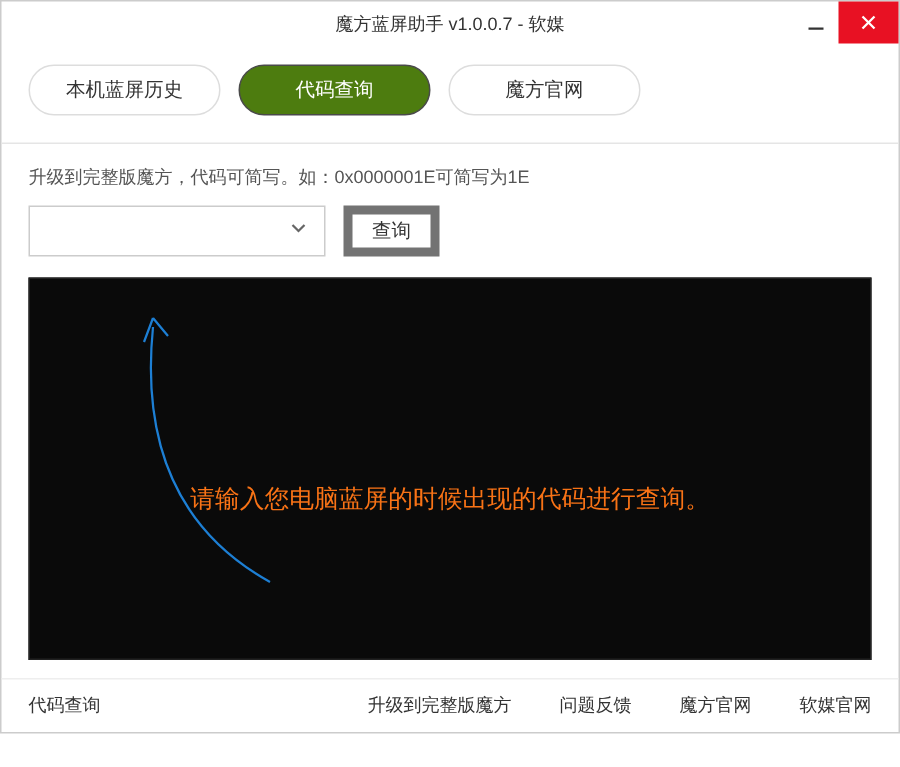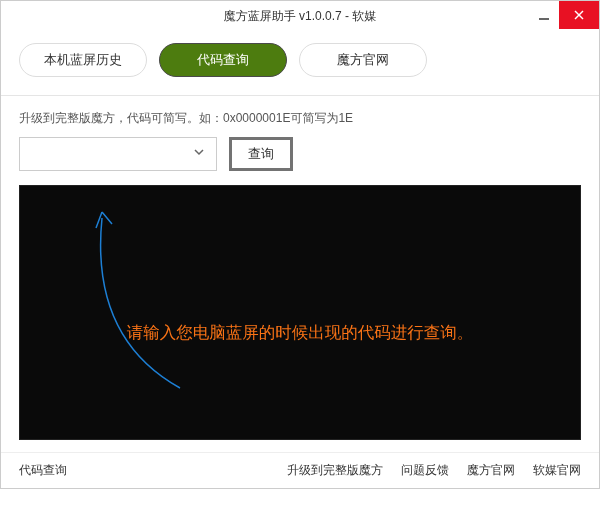--- a/index.html
+++ b/index.html
@@ -14,26 +14,26 @@
   .win-btn svg { display: block; }
   .tabs { display: flex; gap: 12px; padding: 12px 18px 18px 18px; }
   .tab { flex: 0 0 auto; width: 128px; height: 34px; border-radius: 17px; display: flex; align-items: center; justify-content: center; font-size: 13px; cursor: pointer; border: 1px solid #ddd; background: #fff; color: #333; }
   .tab.active { background: #4d7c0f; color: #fff; border-color: #4a4a4a; }
   .separator { height: 1px; background: #e5e5e5; margin: 0 0 14px 0; }
   .content { padding: 0 18px; flex: 1; display: flex; flex-direction: column; }
   .hint { font-size: 12px; color: #555; margin-bottom: 10px; }
   .search-row { display: flex; gap: 12px; margin-bottom: 14px; }
   .combo { width: 198px; height: 34px; border: 1px solid #ccc; background: #fff; display: flex; align-items: center; justify-content: flex-end; padding: 0 10px; cursor: pointer; }
   .combo .arrow { color: #666; }
-  .btn { width: 64px; height: 34px; border: 3px solid #737373; background: #fff; font-size: 13px; color: #333; display: flex; align-items: center; justify-content: center; cursor: pointer; }
+  .btn { width: 64px; height: 34px; border: 6px solid #737373; background: #fff; font-size: 13px; color: #333; display: flex; align-items: center; justify-content: center; cursor: pointer; }
   .result-panel { flex: 1; background: #0a0a0a; border: 1px solid #222; position: relative; overflow: hidden; margin-bottom: 12px; }
   .panel-text { position: absolute; left: 50%; top: 58%; transform: translate(-50%, -50%); color: #f97316; font-size: 16.5px; white-space: nowrap; }
   .arrow-svg { position: absolute; left: 40px; top: 12px; }
   .footer { height: 36px; display: flex; align-items: center; justify-content: space-between; padding: 0 18px; font-size: 12px; color: #333; border-top: 1px solid #eee; }
-  .footer-right { display: flex; gap: 18px; text-align: right; }
+  .footer-right { display: flex; gap: 32px; text-align: right; }
   .footer-link { cursor: pointer; color: #333; }
 </style>
 </head>
 <body>
 
 <div class="window">
 
   <div class="titlebar">
     <span class="titlebar-title">魔方蓝屏助手 v1.0.0.7 - 软媒</span>
     <div class="window-controls">

